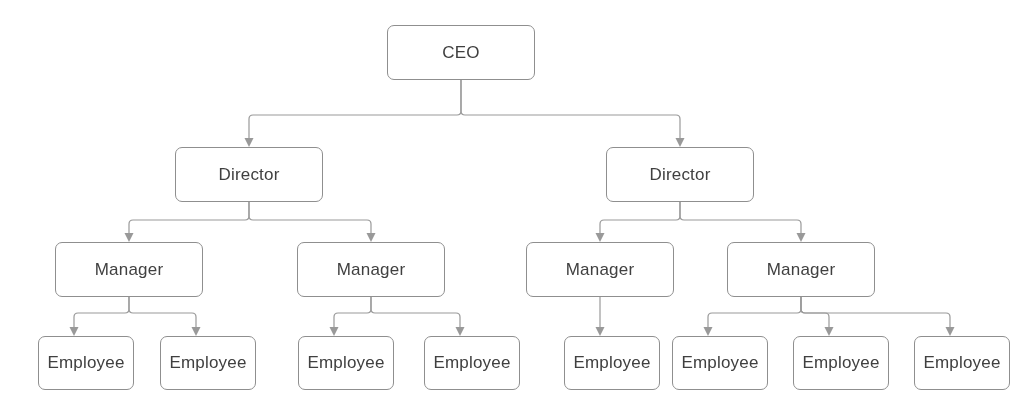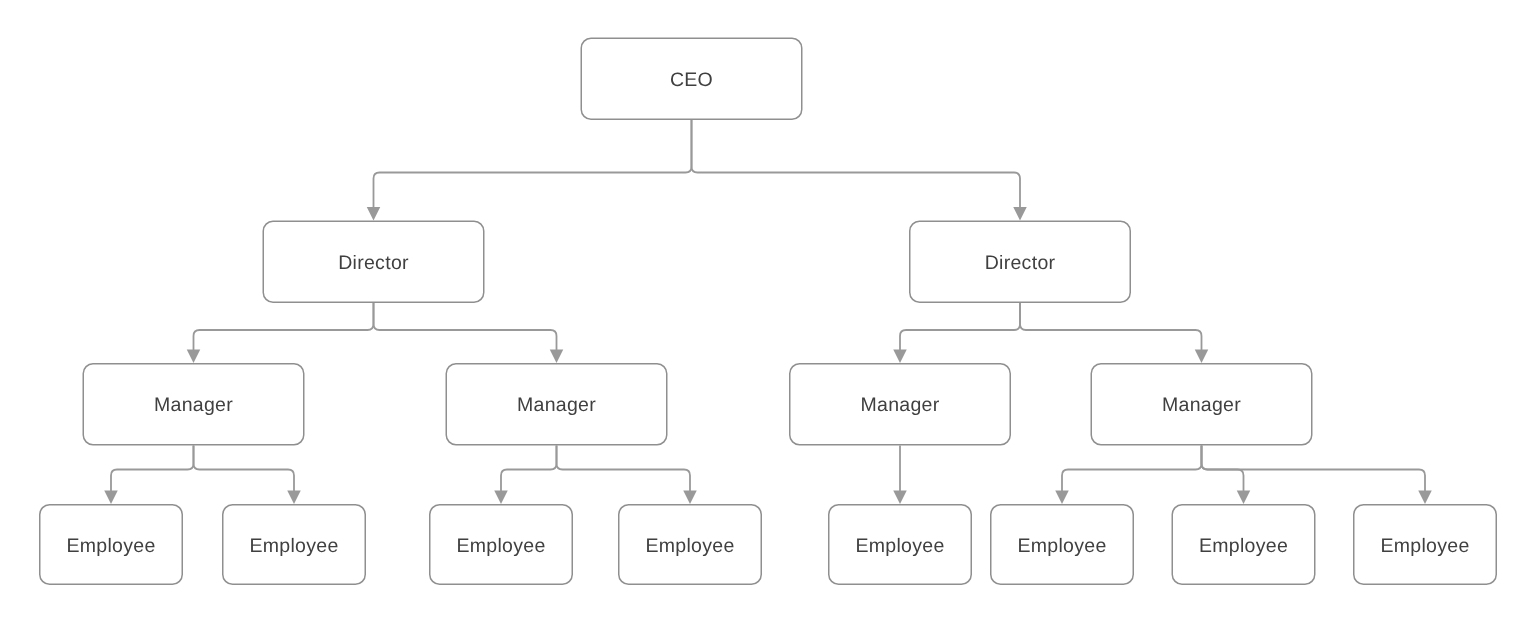--- a/index.html
+++ b/index.html
@@ -15,25 +15,25 @@
   .canvas{position:relative;width:1024px;height:418px;background:var(--bg);}
   .edges{position:absolute;left:0;top:0;width:1024px;height:418px;}
   .edges path{fill:none;stroke:var(--connector);stroke-width:1.2;}
   .edges polygon{fill:var(--connector);stroke:none;}
   .node{
     position:absolute;
     background:var(--node-fill);
     border:1px solid var(--node-border);
     border-radius:7px;
     display:flex;align-items:center;justify-content:center;
-    font-size:13px;color:var(--label-text);
+    font-size:17px;color:var(--label-text);
     letter-spacing:.2px;
   }
   .lvl-big{width:148px;height:55px;}
-  .lvl-emp{width:96px;height:54px;}
+  .lvl-emp{width:96px;height:54px;margin-left:12px;}
   .n-ceo{left:387px;top:25px;}
   .n-d1{left:175px;top:147px;}
   .n-d2{left:606px;top:147px;}
   .n-m1{left:55px;top:242px;}
   .n-m2{left:297px;top:242px;}
   .n-m3{left:526px;top:242px;}
   .n-m4{left:727px;top:242px;}
   .n-e1{left:26px;top:336px;}
   .n-e2{left:148px;top:336px;}
   .n-e3{left:286px;top:336px;}

